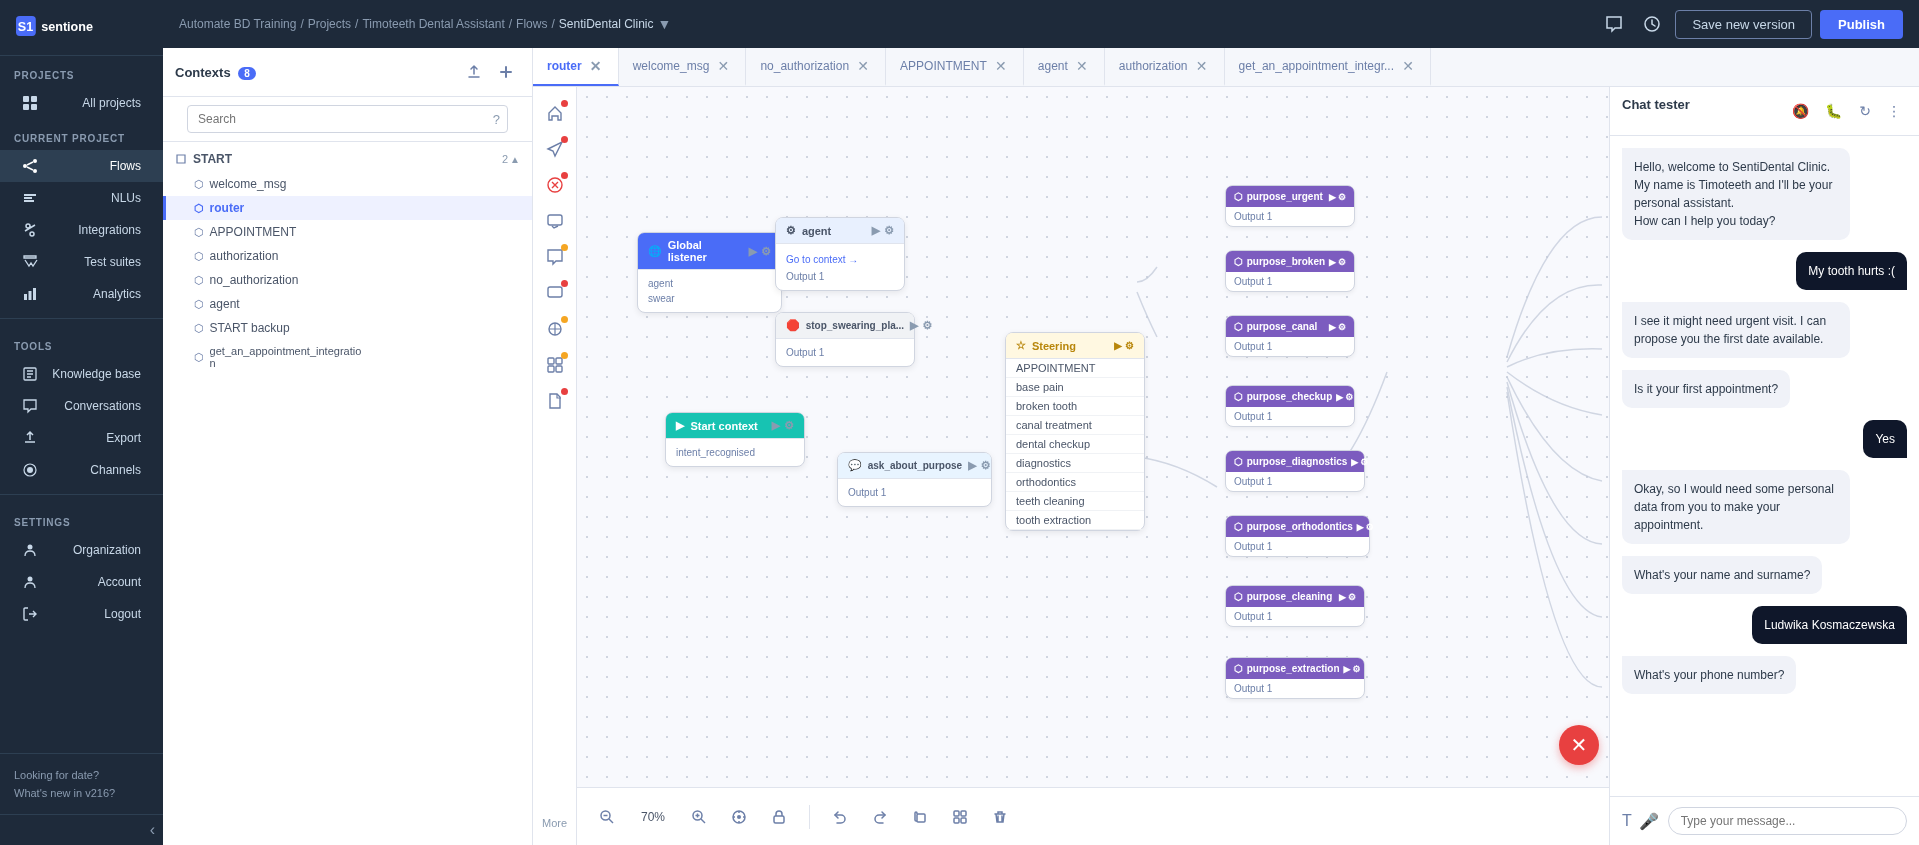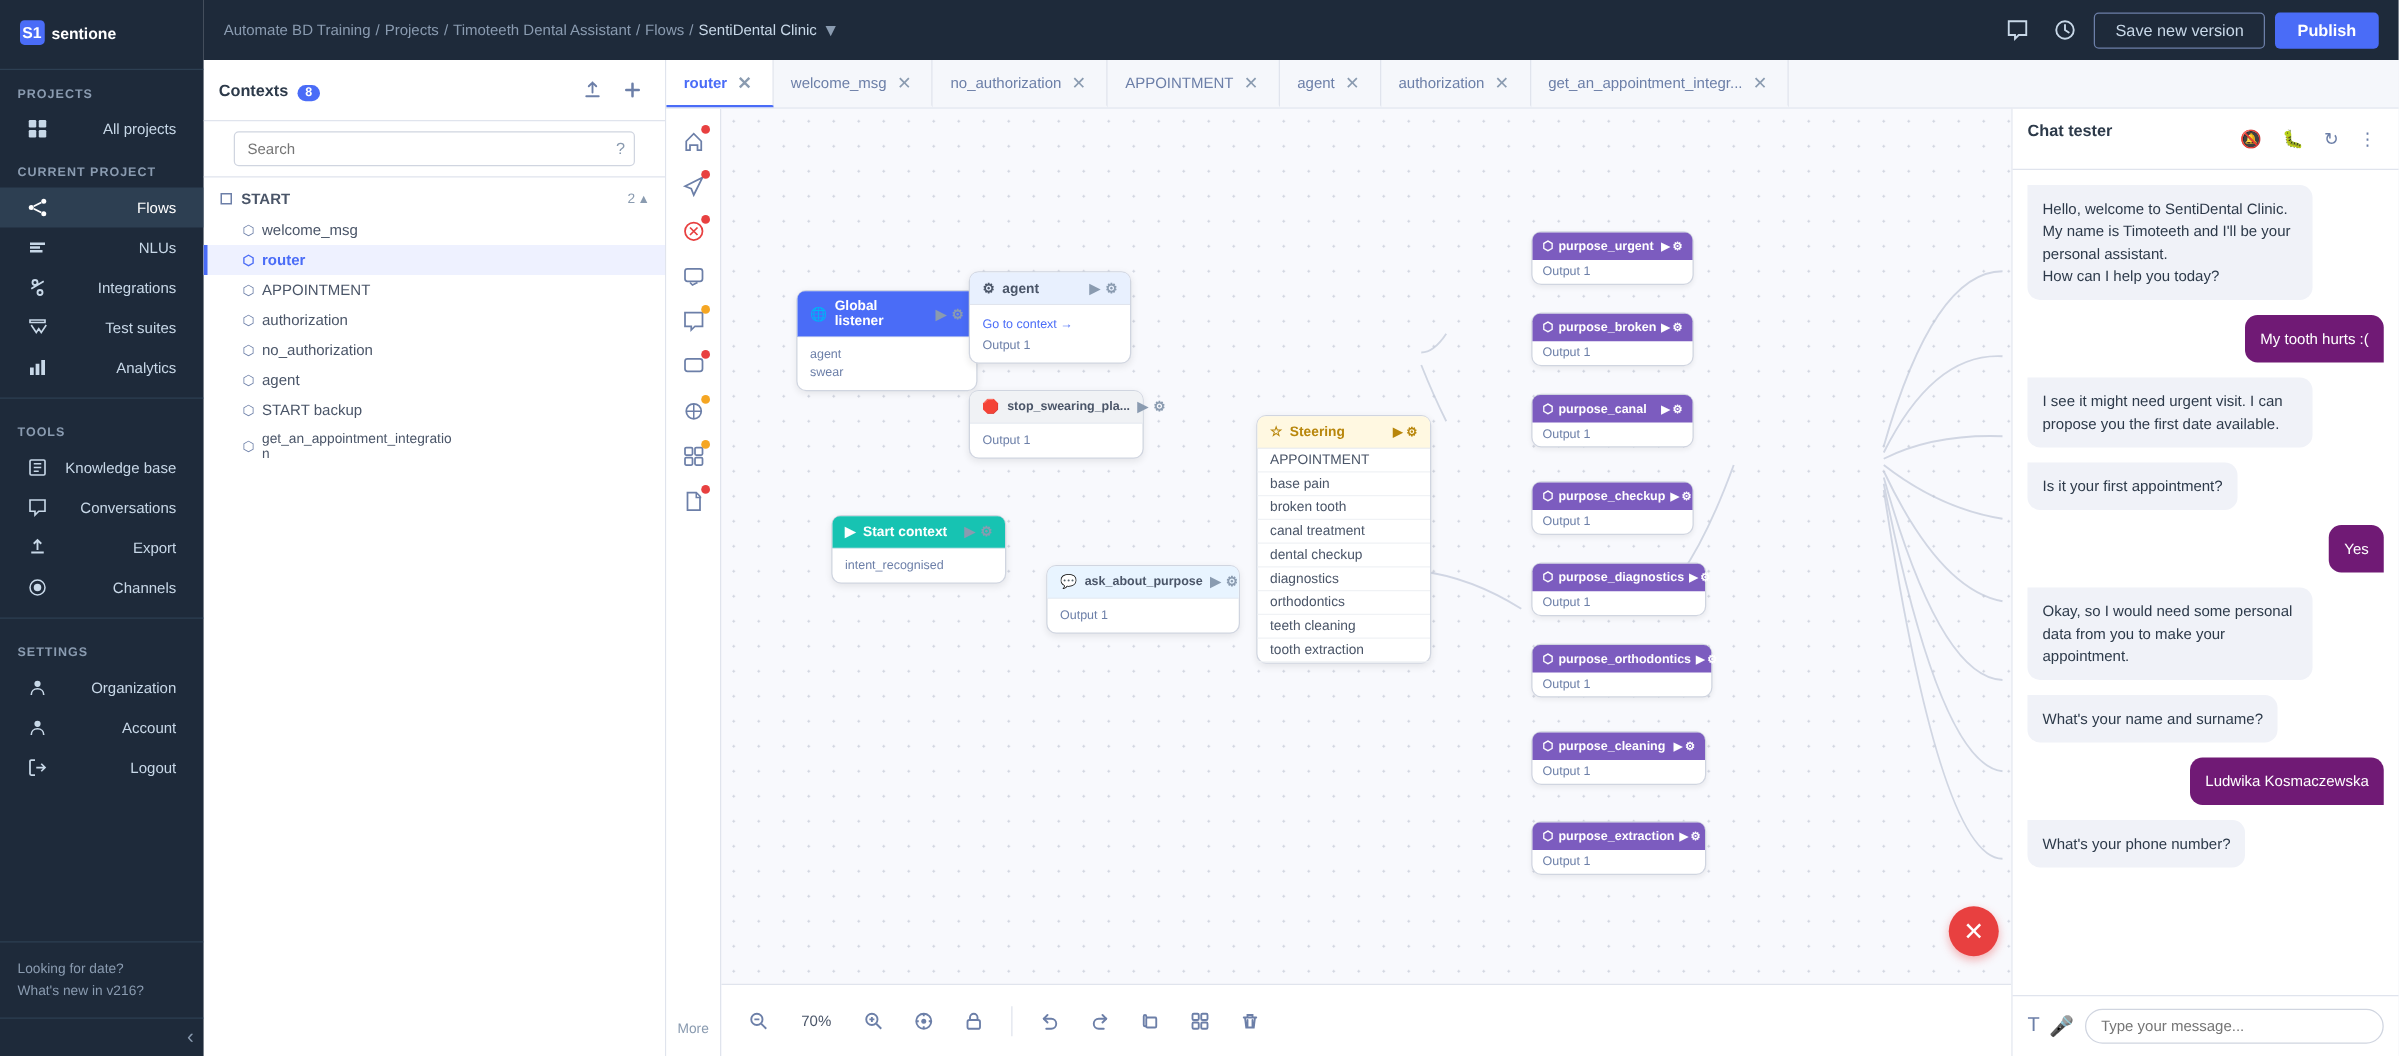--- a/index.html
+++ b/index.html
@@ -92,21 +92,21 @@
     .canvas-toolbar-btn { width: 28px; height: 28px; display: flex; align-items: center; justify-content: center; border-radius: 4px; cursor: pointer; color: #6c7fa8; font-size: 16px; }
     .zoom-display { font-size: 12px; color: #4a5568; font-weight: 500; min-width: 40px; text-align: center; }
 
     
     .chat-tester { width: 310px; background: #fff; border-left: 1px solid #e0e4ed; display: flex; flex-direction: column; flex-shrink: 0; }
     .chat-header { display: flex; align-items: flex-start; justify-content: space-between; padding: 10px 12px; border-bottom: 1px solid #e0e4ed; }
     .chat-title { font-weight: 600; font-size: 13px; color: #2d3a4a; }
     .chat-header-actions { display: flex; gap: 4px; }
     .chat-messages { flex: 1; overflow-y: auto; padding: 12px; display: flex; flex-direction: column; gap: 12px; }
     .chat-msg-bot { align-self: flex-start; max-width: 80%; background: #f0f2f8; border-radius: 0 10px 10px 10px; padding: 10px 12px; font-size: 12px; color: #2d3a4a; line-height: 1.5; }
-    .chat-msg-user { align-self: flex-end; max-width: 80%; background: #701a75; border-radius: 10px 10px 0 10px; padding: 10px 12px; font-size: 12px; color: #fff; line-height: 1.5; }
+    .chat-msg-user { align-self: flex-end; max-width: 80%; background: #0f172a; border-radius: 10px 10px 0 10px; padding: 10px 12px; font-size: 12px; color: #fff; line-height: 1.5; }
     .chat-footer { padding: 10px 12px; border-top: 1px solid #e0e4ed; display: flex; align-items: center; gap: 8px; }
     .chat-input-wrap { flex: 1; border: 1.5px solid #d0d5e0; border-radius: 20px; padding: 6px 12px; display: flex; align-items: center; }
     .chat-input-wrap input { flex: 1; border: none; outline: none; font-size: 12px; color: #4a5568; background: transparent; }
     .chat-footer-icon { color: #6c7fa8; cursor: pointer; font-size: 16px; }
     .close-chat-btn { width: 40px; height: 40px; background: #e84040; border-radius: 50%; display: flex; align-items: center; justify-content: center; color: #fff; cursor: pointer; font-size: 20px; position: absolute; bottom: 80px; right: 330px; box-shadow: 0 3px 8px rgba(232,64,64,0.4); }
 
     
     .output-node { position: absolute; background: #fff; border: 1.5px solid #d0d5e0; border-radius: 8px; font-size: 11px; box-shadow: 0 2px 4px rgba(0,0,0,0.06); }
     .output-node-header { display: flex; align-items: center; gap: 4px; padding: 5px 8px; background: #7c5cbf; border-radius: 6px 6px 0 0; color: #fff; font-size: 10px; font-weight: 600; }
     .output-node-body { padding: 4px 8px; font-size: 10px; color: #6c7fa8; }

